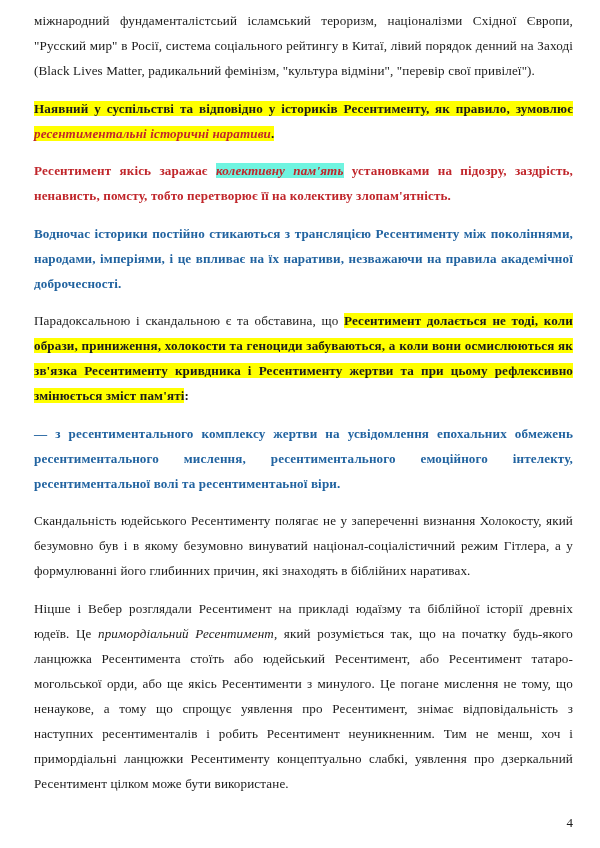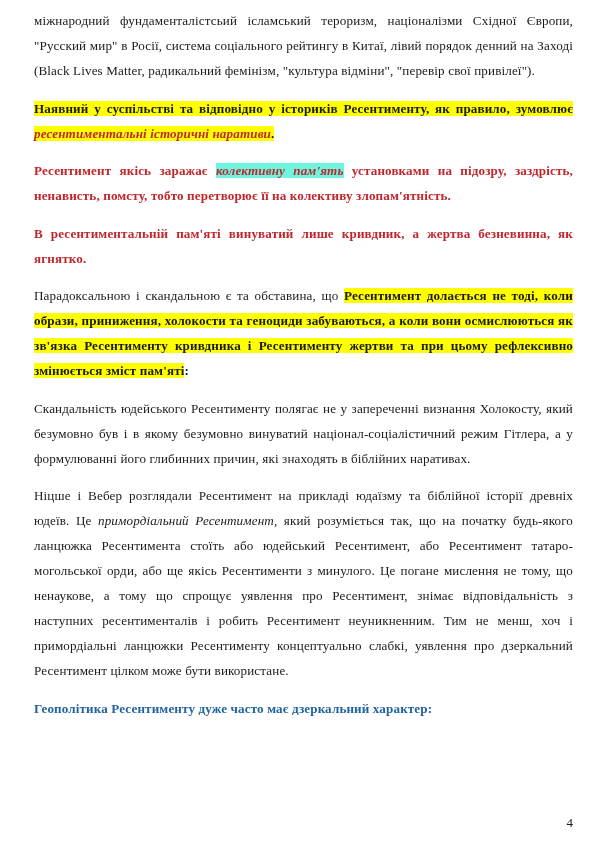--- a/index.html
+++ b/index.html
@@ -83,41 +83,41 @@
     </p>
 
     <p class="para gap-md">
       <span class="run hl-yellow c-black w-bold">Наявний у суспільстві та відповідно у істориків Ресентименту, як правило, зумовлює </span><span class="run hl-yellow c-red w-bold i-italic">ресентиментальні історичні наративи</span><span class="run hl-yellow c-black w-bold">.</span>
     </p>
 
     <p class="para gap-lg">
       <span class="run c-red w-bold">Ресентимент якісь заражає </span><span class="run hl-cyan c-red w-bold i-italic">колективну пам'ять</span><span class="run c-red w-bold"> установками на підозру, заздрість, ненависть, помсту, тобто перетворює її на колективу злопам'ятність.</span>
     </p>
 
+    <p class="para gap-lg c-blue w-bold">
+      <span class="run">Водночас історики постійно стикаються з трансляцією Ресентименту між поколіннями, народами, імперіями, і це впливає на їх наративи, незважаючи на правила академічної доброчесності.</span>
+    </p>
 
 
 
 
-    <p class="para gap-xl c-red w-bold">
-      <span class="run">В ресентиментальній пам'яті винуватий лише кривдник, а жертва безневинна, як ягнятко.</span>
-    </p>
 
     <p class="para gap-md">
       <span class="run c-black w-normal">Парадоксальною і скандальною є та обставина, що </span><span class="run hl-yellow c-black w-bold">Ресентимент долається не тоді, коли образи, приниження, холокости та геноциди забуваються, а коли вони осмислюються як зв'язка Ресентименту кривдника і Ресентименту жертви та при цьому рефлексивно змінюється зміст пам'яті</span><span class="run c-black w-bold">:</span>
     </p>
 
+    <p class="para gap-md c-blue w-bold">
+      <span class="run">— з ресентиментального комплексу жертви на усвідомлення епохальних обмежень ресентиментального мислення, ресентиментального емоційного інтелекту, ресентиментальної волі та ресентиментаьної віри.</span>
+    </p>
 
     <p class="para gap-md c-black w-normal">
       <span class="run">Скандальність юдейського Ресентименту полягає не у запереченні визнання Холокосту, який безумовно був і в якому безумовно винуватий націонал-соціалістичний режим Гітлера, а у формулюванні його глибинних причин, які знаходять в біблійних наративах.</span>
     </p>
 
     <p class="para gap-lg c-black w-normal">
       <span class="run">Ніцше і Вебер розглядали Ресентимент на прикладі юдаїзму та біблійної історії древніх юдеїв. Це </span><span class="run i-italic">примордіальний Ресентимент</span><span class="run">, який розуміється так, що на початку будь-якого ланцюжка Ресентимента стоїть або юдейський Ресентимент, або Ресентимент татаро-могольської орди, або ще якісь Ресентименти з минулого. Це погане мислення не тому, що ненаукове, а тому що спрощує уявлення про Ресентимент, знімає відповідальність з наступних ресентименталів і робить Ресентимент неуникненним. Тим не менш, хоч і примордіальні ланцюжки Ресентименту концептуально слабкі, уявлення про дзеркальний Ресентимент цілком може бути використане.</span>
     </p>
 
-    <p class="para c-blue w-bold">
-      <span class="run">Геополітика Ресентименту дуже часто має дзеркальний характер:</span>
-    </p>
 
   </div>
 
   <div class="page-number">4</div>
 </div>
 
 </body></html>

